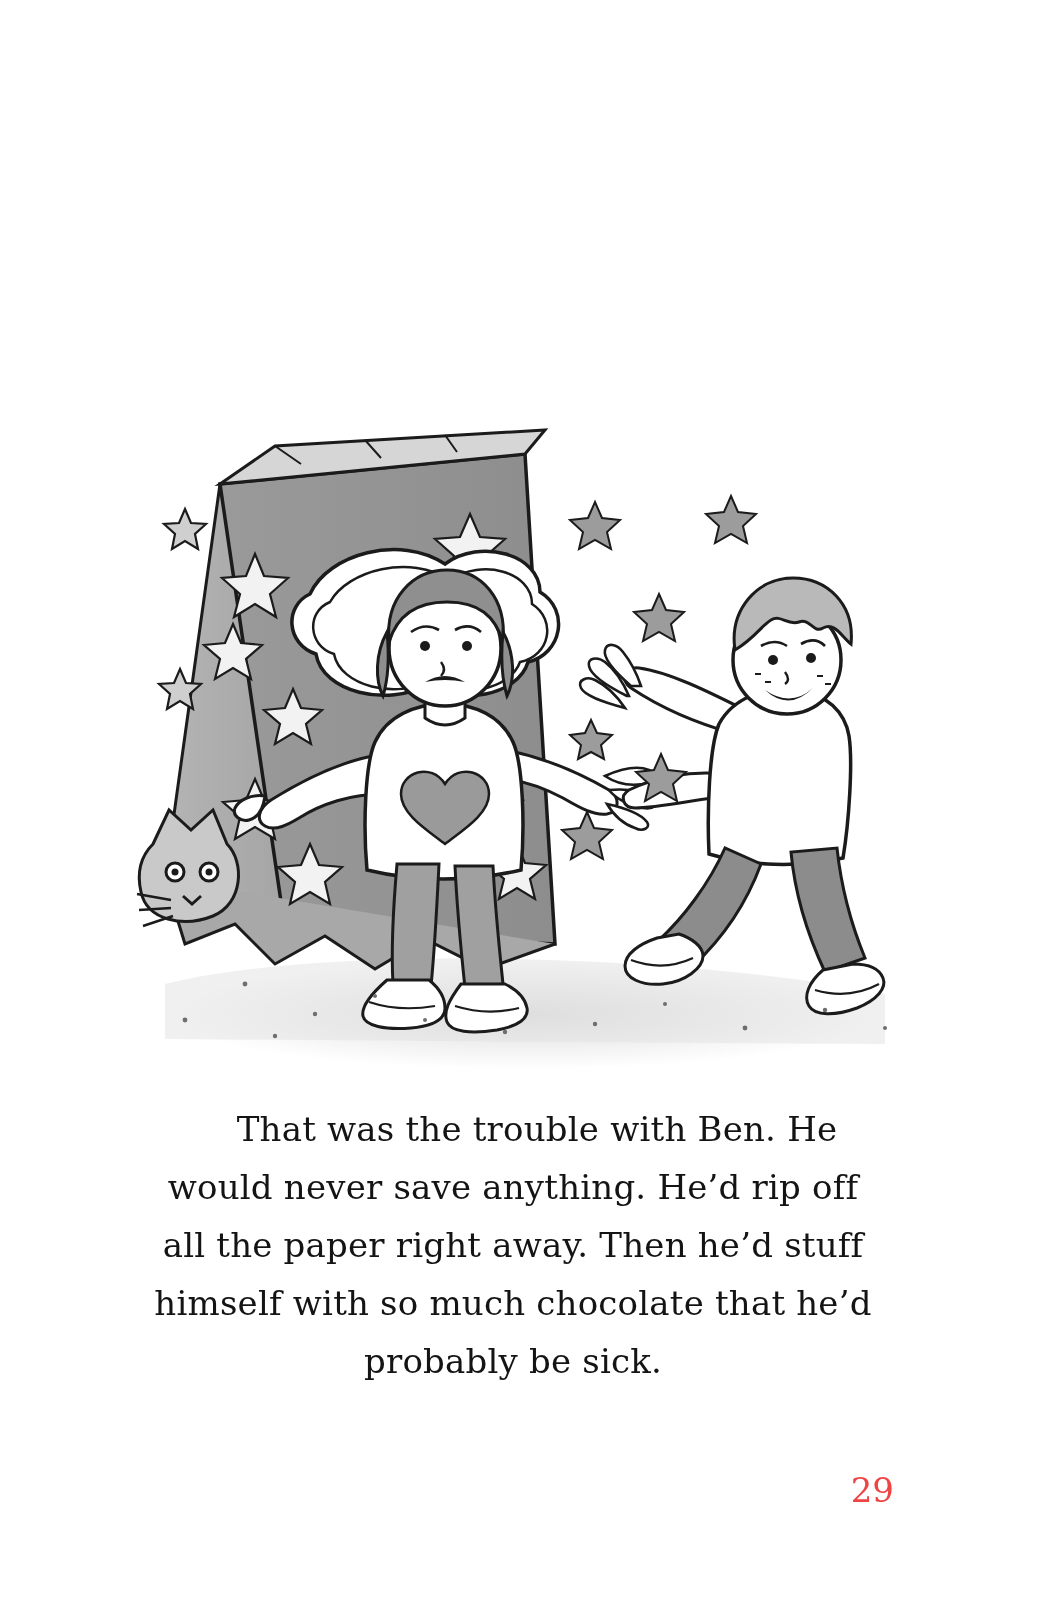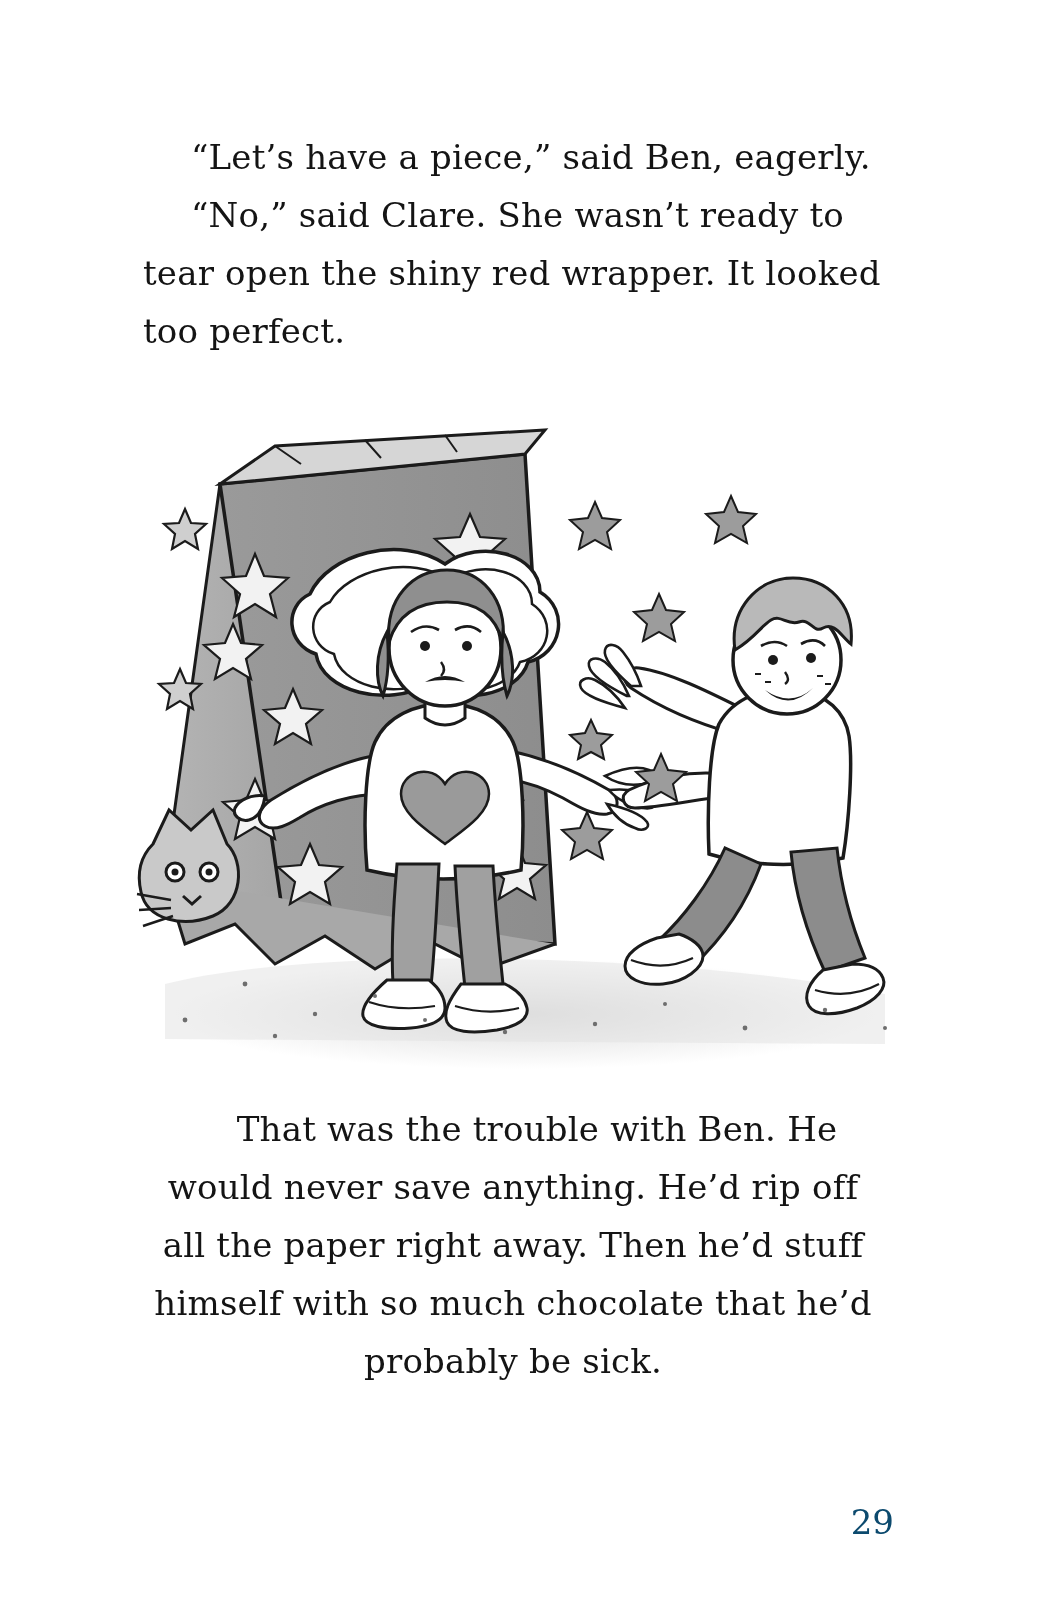--- a/index.html
+++ b/index.html
@@ -46,33 +46,28 @@
     height: 660px;
     overflow: hidden;
   }
   .illustration svg { display: block; }
 
   .folio {
     position: absolute;
     right: 148px;
     top: 1470px;
     font-size: 34px;
-    color: #0c4a6e;
-    margin-top: 32px;
+    color: #ef4444;
   }
 </style>
 </head>
 <body>
 
 <div class="page">
 
-  <div class="text-block text-top">
-    <p class="para">“Let’s have a piece,” said Ben, eagerly.</p>
-    <p class="para">“No,” said Clare. She wasn’t ready to tear open the shiny red wrapper. It looked too perfect.</p>
-  </div>
 
   <div class="illustration">
     <svg width="790" height="660" viewBox="0 0 790 660" xmlns="http://www.w3.org/2000/svg">
       <defs>
         <linearGradient id="barFace" x1="0" y1="0" x2="1" y2="0">
           <stop offset="0" stop-color="#9a9a9a"></stop>
           <stop offset="1" stop-color="#8d8d8d"></stop>
         </linearGradient>
         <linearGradient id="barSide" x1="0" y1="0" x2="1" y2="0">
           <stop offset="0" stop-color="#b4b4b4"></stop>

